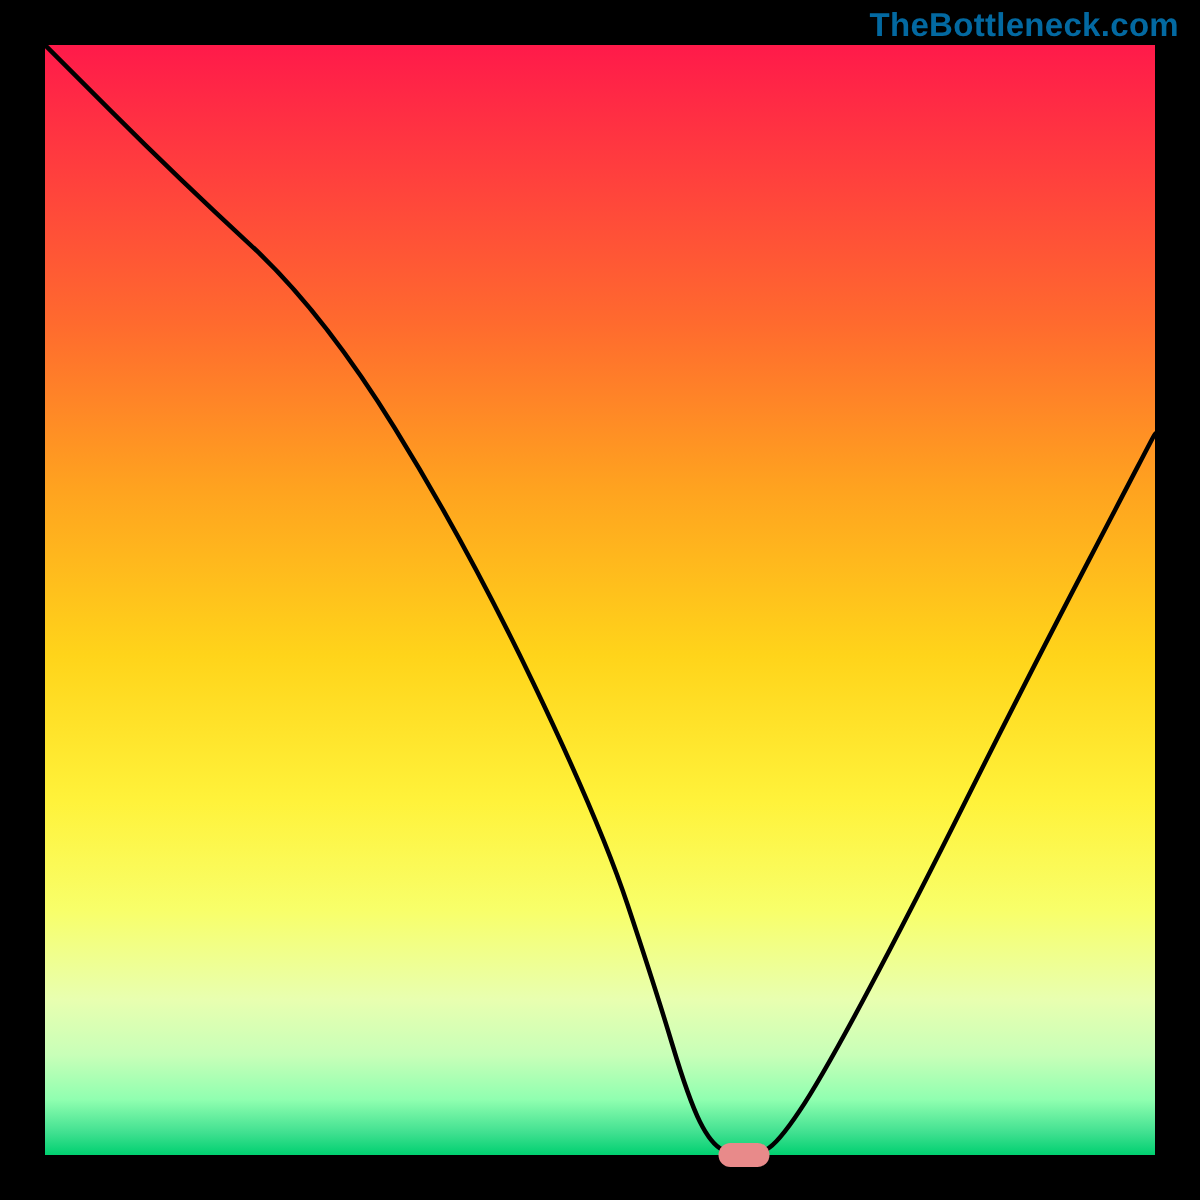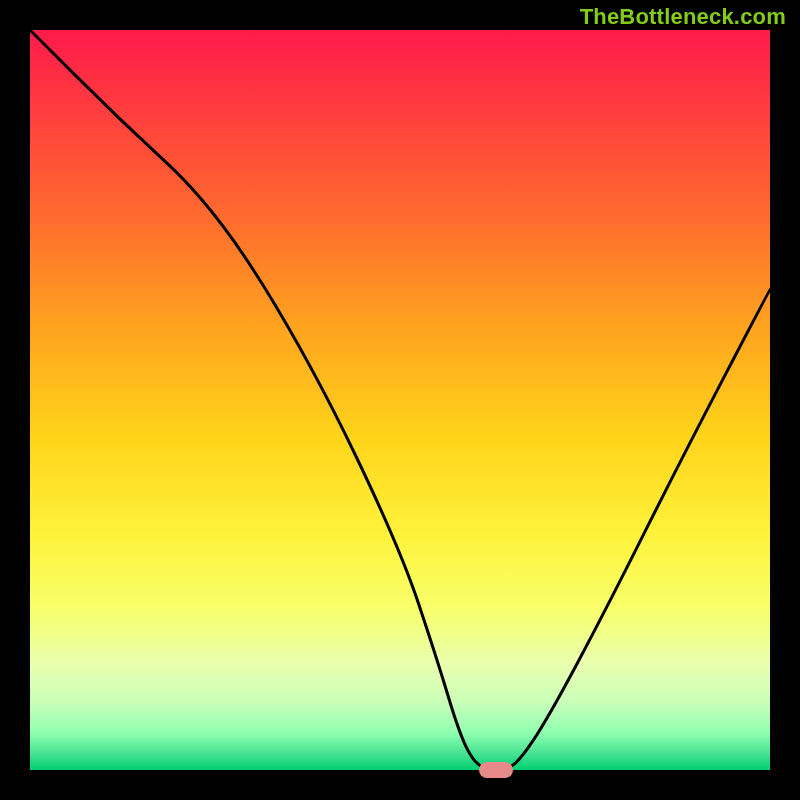--- a/index.html
+++ b/index.html
@@ -37,21 +37,21 @@
       #00d070 100%
     );
   }
   .watermark {
     position: absolute;
     top: 4px;
     right: 14px;
     font-family: Arial, Helvetica, sans-serif;
     font-size: 22px;
     font-weight: bold;
-    color: #84cc16;
+    color: #0369a1;
     letter-spacing: 0.2px;
   }
   svg.curve {
     position: absolute;
     left: 0;
     top: 0;
     width: 740px;
     height: 740px;
   }
   .marker {

